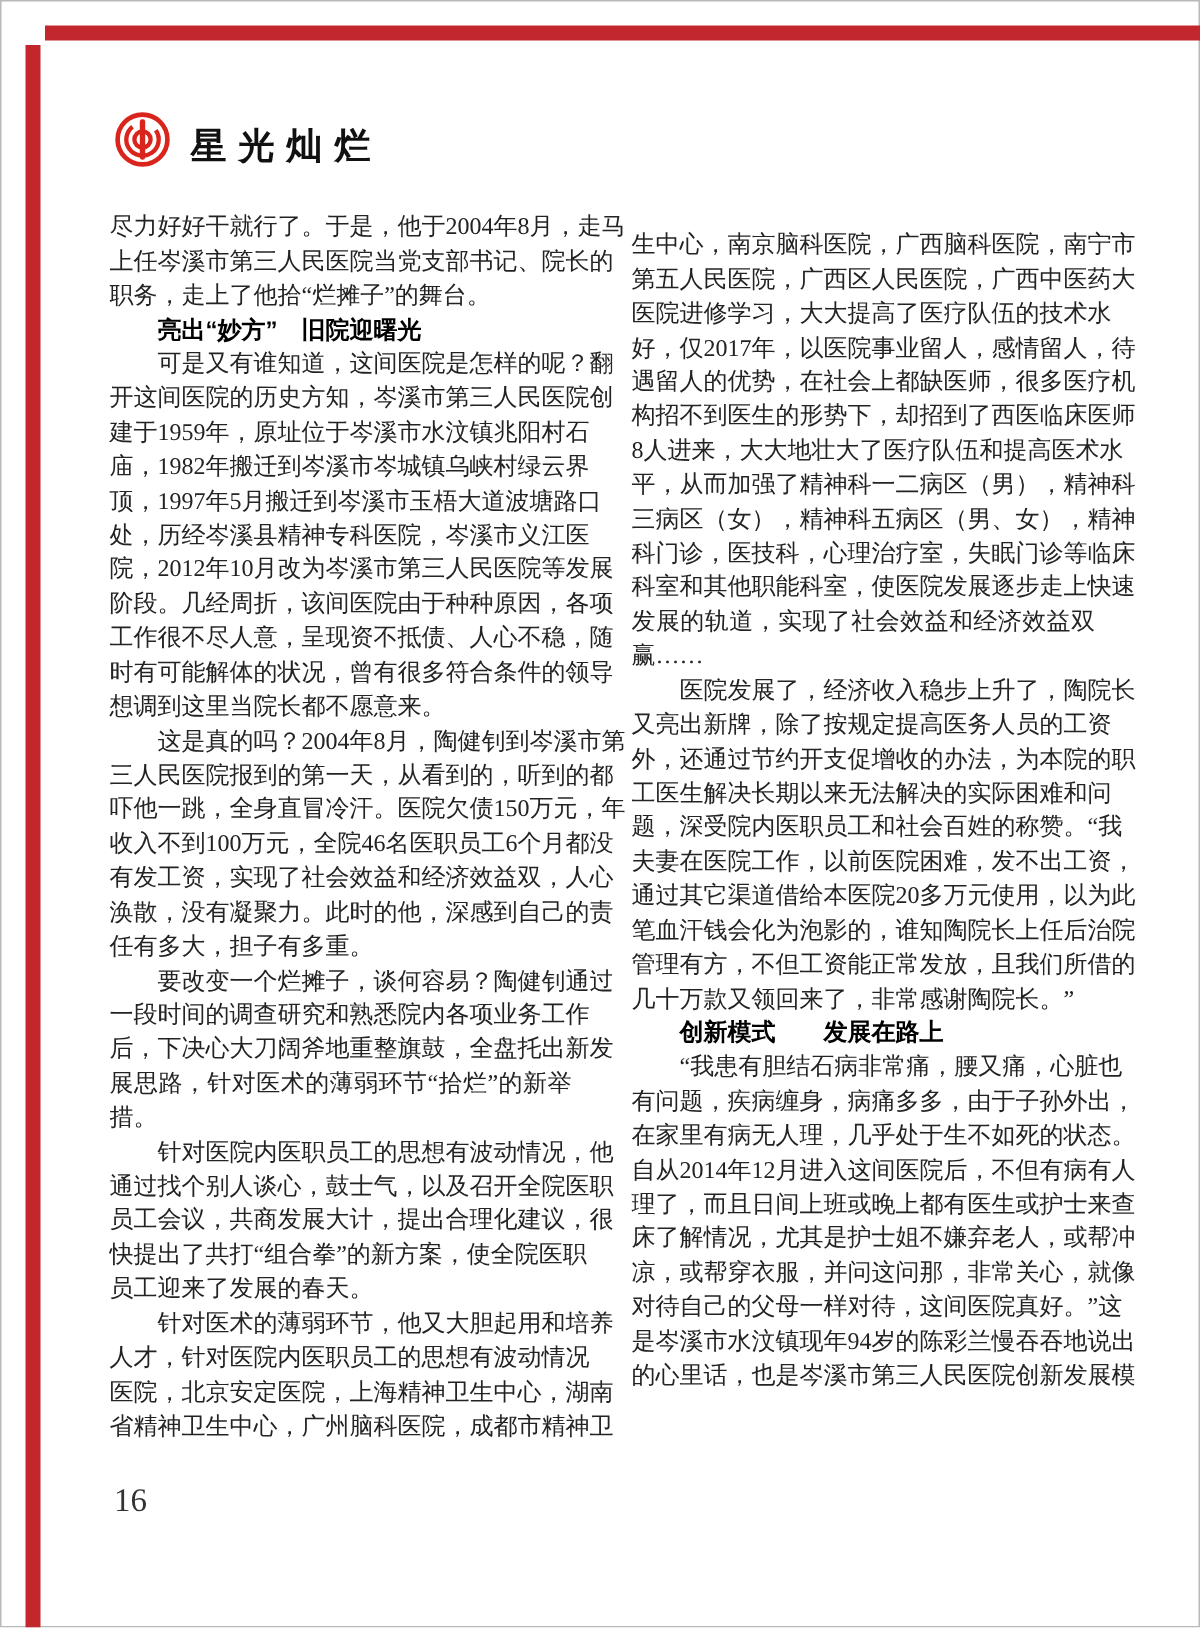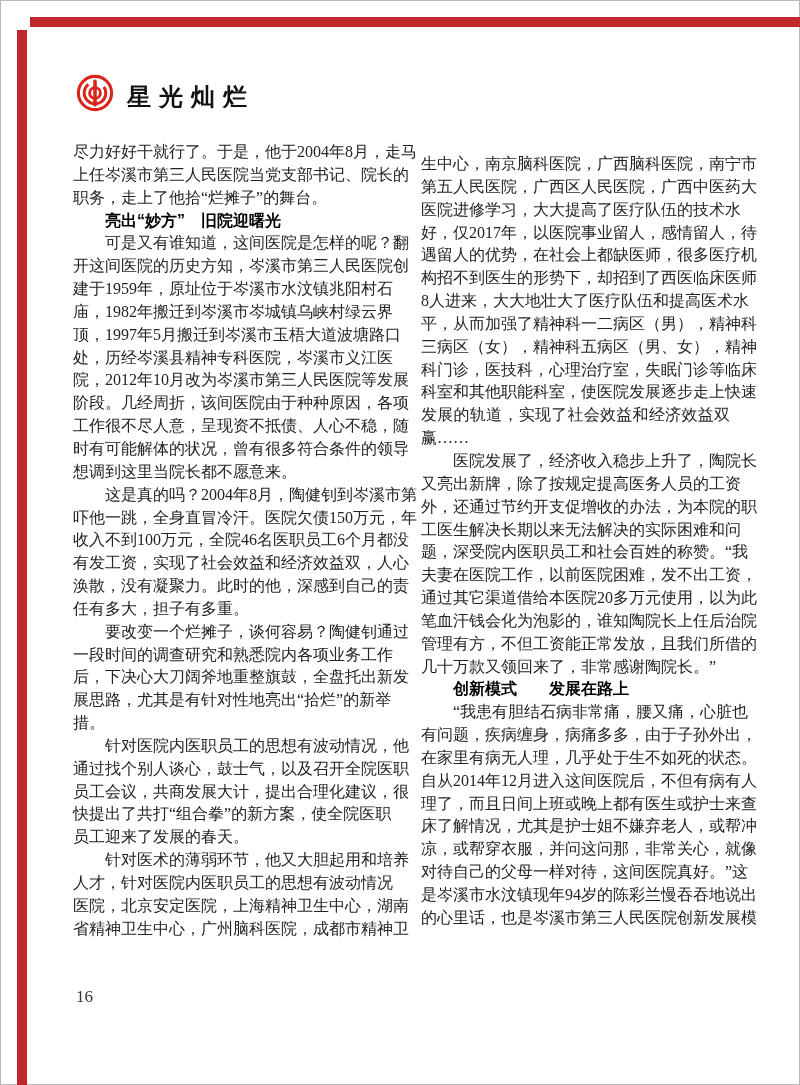--- a/index.html
+++ b/index.html
@@ -26,21 +26,21 @@
     text-align:justify;text-align-last:justify;white-space:nowrap;
     color:#232323;
   }
   .line.end{text-align-last:left;}
   .line.heading{
     font-family:"Liberation Sans","DejaVu Sans",sans-serif;
     font-weight:700;text-align-last:left;color:#000000;
   }
   .line.indent{text-indent:32px;}
   .page-number{
-    position:absolute;left:76px;top:987px;font-size:17px;color:#333;
+    position:absolute;left:76px;top:987px;font-size:22px;color:#333;
     font-family:"Liberation Serif","DejaVu Serif",serif;
   }
 </style>
 </head>
 <body>
 
 <div class="page-frame"></div>
 <div class="bar-top" style="background: rgb(193, 39, 45);"></div>
 <div class="bar-left" style="background: rgb(193, 39, 45);"></div>
 
@@ -68,29 +68,30 @@
     <div class="line">建于1959年，原址位于岑溪市水汶镇兆阳村石</div>
     <div class="line">庙，1982年搬迁到岑溪市岑城镇乌峡村绿云界</div>
     <div class="line">顶，1997年5月搬迁到岑溪市玉梧大道波塘路口</div>
     <div class="line">处，历经岑溪县精神专科医院，岑溪市义江医</div>
     <div class="line">院，2012年10月改为岑溪市第三人民医院等发展</div>
     <div class="line">阶段。几经周折，该间医院由于种种原因，各项</div>
     <div class="line">工作很不尽人意，呈现资不抵债、人心不稳，随</div>
     <div class="line">时有可能解体的状况，曾有很多符合条件的领导</div>
     <div class="line end">想调到这里当院长都不愿意来。</div>
     <div class="line indent">这是真的吗？2004年8月，陶健钊到岑溪市第</div>
+    <div class="line">三人民医院报到的第一天，从看到的，听到的都</div>
     <div class="line">吓他一跳，全身直冒冷汗。医院欠债150万元，年</div>
     <div class="line">收入不到100万元，全院46名医职员工6个月都没</div>
     <div class="line">有发工资，实现了社会效益和经济效益双，人心</div>
     <div class="line">涣散，没有凝聚力。此时的他，深感到自己的责</div>
     <div class="line end">任有多大，担子有多重。</div>
     <div class="line indent">要改变一个烂摊子，谈何容易？陶健钊通过</div>
     <div class="line">一段时间的调查研究和熟悉院内各项业务工作</div>
     <div class="line">后，下决心大刀阔斧地重整旗鼓，全盘托出新发</div>
-    <div class="line">展思路，尤其是有针对性地亮出“拾烂”的新举</div>
+    <div class="line">展思路，针对医术的薄弱环节“拾烂”的新举</div>
     <div class="line end">措。</div>
     <div class="line indent">针对医院内医职员工的思想有波动情况，他</div>
     <div class="line">通过找个别人谈心，鼓士气，以及召开全院医职</div>
     <div class="line">员工会议，共商发展大计，提出合理化建议，很</div>
     <div class="line">快提出了共打“组合拳”的新方案，使全院医职</div>
     <div class="line end">员工迎来了发展的春天。</div>
     <div class="line indent">针对医术的薄弱环节，他又大胆起用和培养</div>
     <div class="line">人才，针对医院内医职员工的思想有波动情况</div>
     <div class="line">医院，北京安定医院，上海精神卫生中心，湖南</div>
     <div class="line">省精神卫生中心，广州脑科医院，成都市精神卫</div>

